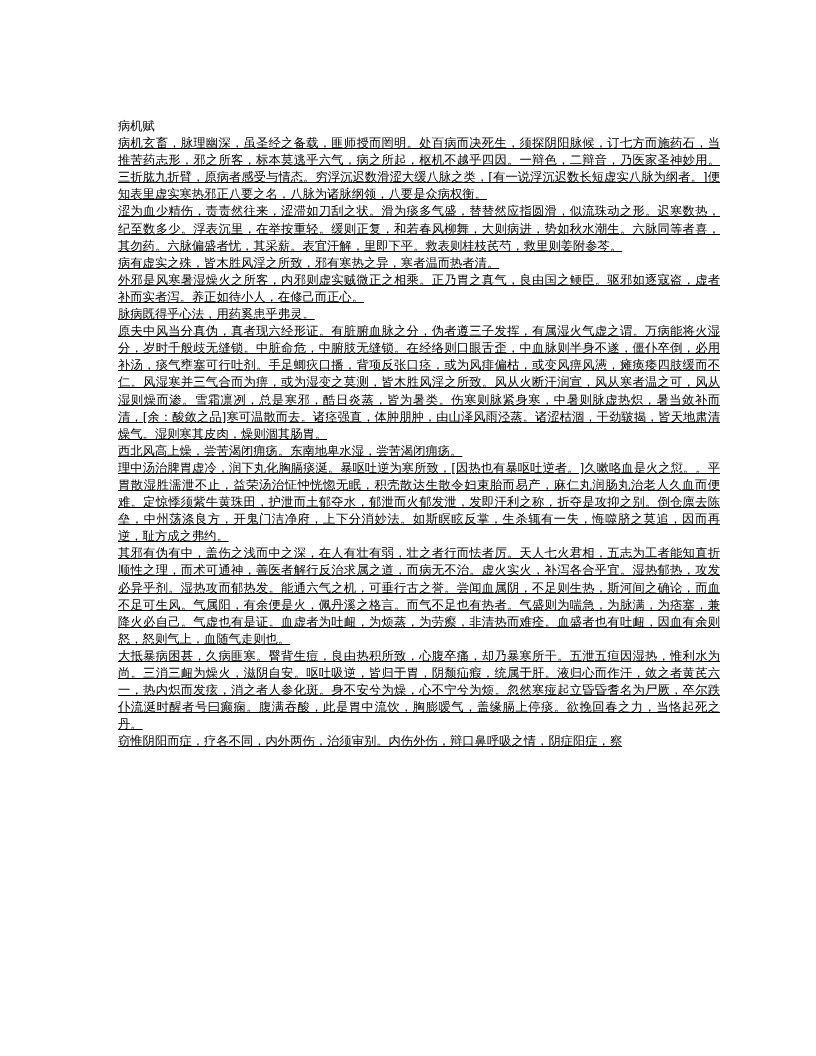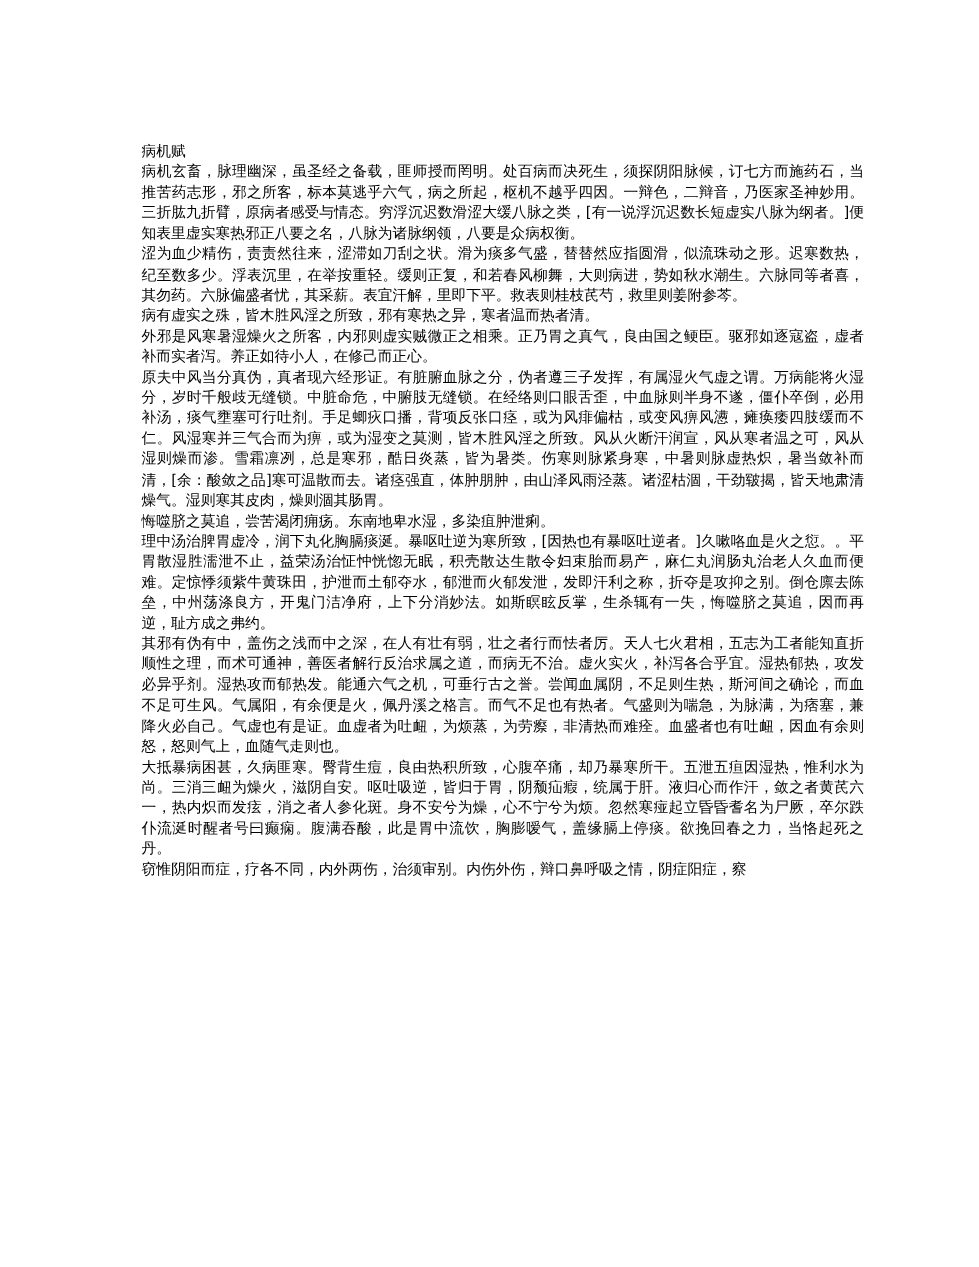--- a/index.html
+++ b/index.html
@@ -33,32 +33,34 @@
     color: #000000;
     margin: 0 0 0 0;
     font-weight: normal;
   }
   .para {
     margin: 0;
     padding: 0;
     text-align: justify;
     text-justify: inter-ideograph;
     word-break: break-all;
+    text-decoration: underline;
   }
 </style>
 </head>
 <body>
 
 <div class="page">
   <div class="doc-body">
     <p class="doc-title">病机赋</p>
     <p class="para">病机玄畜，脉理幽深，虽圣经之备载，匪师授而罔明。处百病而决死生，须探阴阳脉候，订七方而施药石，当推苦药志形，邪之所客，标本莫逃乎六气，病之所起，枢机不越乎四因。一辩色，二辩音，乃医家圣神妙用。三折肱九折臂，原病者感受与情态。穷浮沉迟数滑涩大缓八脉之类，[有一说浮沉迟数长短虚实八脉为纲者。]便知表里虚实寒热邪正八要之名，八脉为诸脉纲领，八要是众病权衡。</p>
     <p class="para">涩为血少精伤，责责然往来，涩滞如刀刮之状。滑为痰多气盛，替替然应指圆滑，似流珠动之形。迟寒数热，纪至数多少。浮表沉里，在举按重轻。缓则正复，和若春风柳舞，大则病进，势如秋水潮生。六脉同等者喜，其勿药。六脉偏盛者忧，其采薪。表宜汗解，里即下平。救表则桂枝芪芍，救里则姜附参芩。</p>
     <p class="para">病有虚实之殊，皆木胜风淫之所致，邪有寒热之异，寒者温而热者清。</p>
     <p class="para">外邪是风寒暑湿燥火之所客，内邪则虚实贼微正之相乘。正乃胃之真气，良由国之鲠臣。驱邪如逐寇盗，虚者补而实者泻。养正如待小人，在修己而正心。</p>
+    <p class="para">脉病既得乎心法，用药奚患乎弗灵。</p>
     <p class="para">原夫中风当分真伪，真者现六经形证。有脏腑血脉之分，伪者遵三子发挥，有属湿火气虚之谓。万病能将火湿分，岁时千般歧无缝锁。中脏命危，中腑肢无缝锁。在经络则口眼舌歪，中血脉则半身不遂，僵仆卒倒，必用补汤，痰气壅塞可行吐剂。手足蝍疢口播，背项反张口痉，或为风痱偏枯，或变风痹风懑，瘫痪痿四肢缓而不仁。风湿寒并三气合而为痹，或为湿变之莫测，皆木胜风淫之所致。风从火断汗润宣，风从寒者温之可，风从湿则燥而渗。雪霜凛冽，总是寒邪，酷日炎蒸，皆为暑类。伤寒则脉紧身寒，中暑则脉虚热炽，暑当敛补而清，[余：酸敛之品]寒可温散而去。诸痉强直，体肿朋肿，由山泽风雨泾蒸。诸涩枯涸，干劲皲揭，皆天地肃清燥气。湿则寒其皮肉，燥则涸其肠胃。</p>
-    <p class="para">悔噬脐之莫追，尝苦渴闭痈疡。东南地卑水湿，多染疽肿泄痢。</p>
+    <p class="para">西北风高上燥，尝苦渴闭痈疡。东南地卑水湿，尝苦渴闭痈疡。</p>
     <p class="para">理中汤治脾胃虚冷，润下丸化胸膈痰涎。暴呕吐逆为寒所致，[因热也有暴呕吐逆者。]久嗽咯血是火之愆。。平胃散湿胜濡泄不止，益荣汤治怔忡恍惚无眠，积壳散达生散令妇束胎而易产，麻仁丸润肠丸治老人久血而便难。定惊悸须紫牛黄珠田，护泄而土郁夺水，郁泄而火郁发泄，发即汗利之称，折夺是攻抑之别。倒仓廪去陈垒，中州荡涤良方，开鬼门洁净府，上下分消妙法。如斯瞑眩反掌，生杀辄有一失，悔噬脐之莫追，因而再逆，耻方成之弗约。</p>
     <p class="para">其邪有伪有中，盖伤之浅而中之深，在人有壮有弱，壮之者行而怯者厉。天人七火君相，五志为工者能知直折顺性之理，而术可通神，善医者解行反治求属之道，而病无不治。虚火实火，补泻各合乎宜。湿热郁热，攻发必异乎剂。湿热攻而郁热发。能通六气之机，可垂行古之誉。尝闻血属阴，不足则生热，斯河间之确论，而血不足可生风。气属阳，有余便是火，佩丹溪之格言。而气不足也有热者。气盛则为喘急，为脉满，为痞塞，兼降火必自己。气虚也有是证。血虚者为吐衄，为烦蒸，为劳瘵，非清热而难痊。血盛者也有吐衄，因血有余则怒，怒则气上，血随气走则也。</p>
     <p class="para">大抵暴病困甚，久病匪寒。臀背生痘，良由热积所致，心腹卒痛，却乃暴寒所干。五泄五疸因湿热，惟利水为尚。三消三衄为燥火，滋阴自安。呕吐吸逆，皆归于胃，阴颓疝瘕，统属于肝。液归心而作汗，敛之者黄芪六一，热内炽而发痃，消之者人参化斑。身不安兮为燥，心不宁兮为烦。忽然寒痖起立昏昏耆名为尸厥，卒尔跌仆流涎时醒者号曰癫痫。腹满吞酸，此是胃中流饮，胸膨嗳气，盖缘膈上停痰。欲挽回春之力，当恪起死之丹。</p>
     <p class="para">窃惟阴阳而症，疗各不同，内外两伤，治须审别。内伤外伤，辩口鼻呼吸之情，阴症阳症，察</p>
   </div>
 </div>
 
 </body></html>

